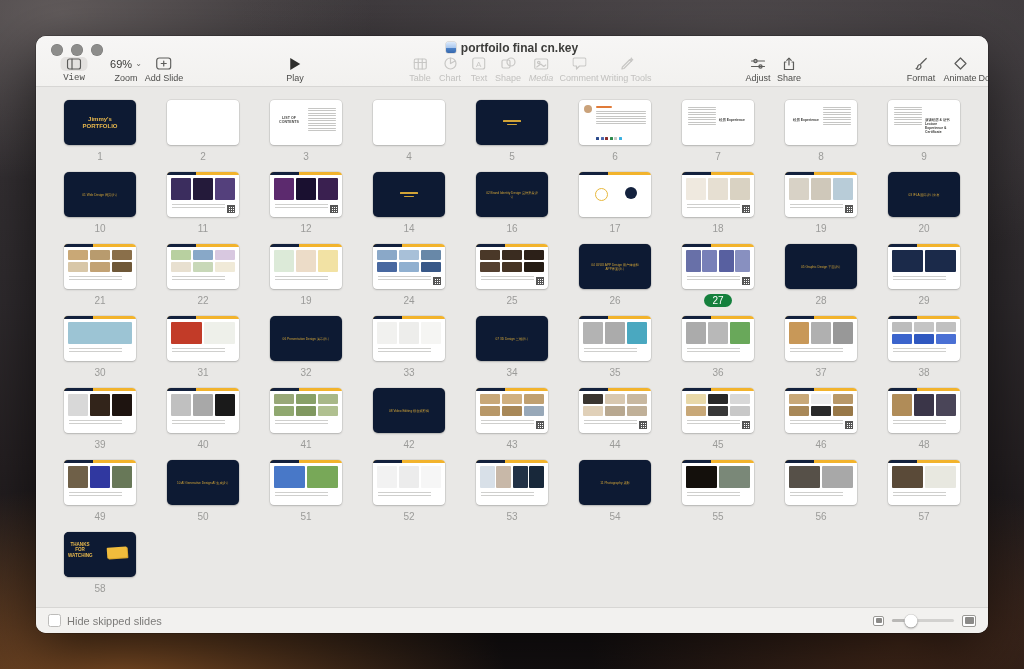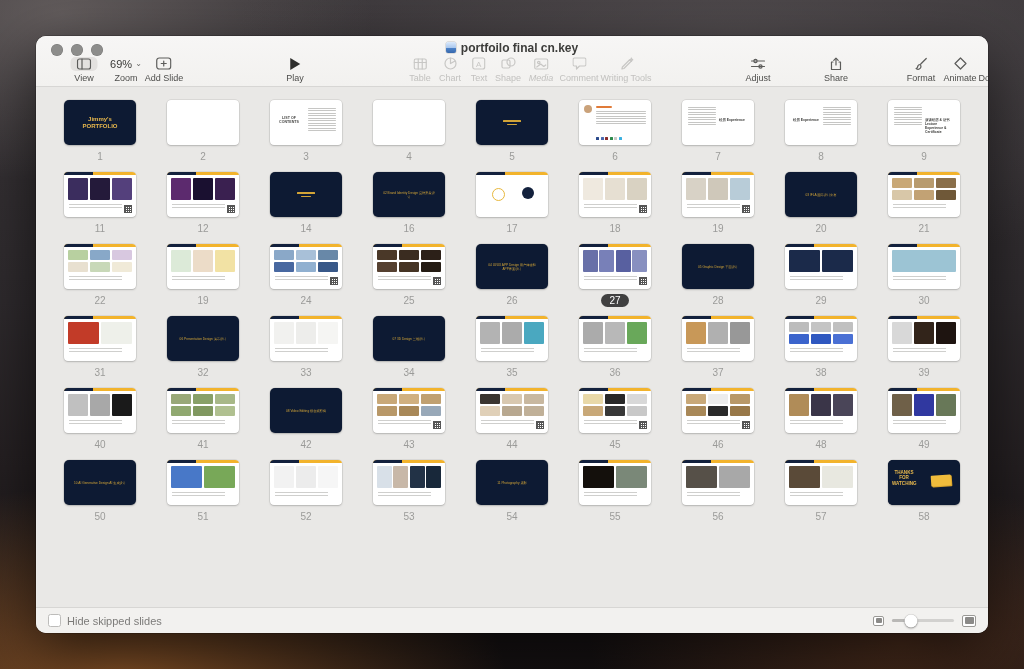--- a/index.html
+++ b/index.html
@@ -42,21 +42,21 @@
   .grid{
     position:absolute;top:51px;bottom:26px;left:0;right:0;
     display:grid;grid-template-columns:repeat(9,72px);grid-auto-rows:72px;
     column-gap:31px;justify-content:center;padding-top:13px;overflow:hidden;
   }
   .cell{width:72px;text-align:center;}
   .thumb{width:72px;height:45px;border-radius:4px;background:#fff;position:relative;overflow:hidden;
     box-shadow:0 0 0 .5px rgba(0,0,0,.12),0 1px 2px rgba(0,0,0,.18);}
   .thumb.darkbg{background:#0d1a33;border-radius:5px;}
   .num{display:inline-block;font-size:10px;color:#9b9b99;margin-top:5px;line-height:13px;}
-  .num.sel{background:#404040;color:#fff;border-radius:8px;padding:0 8px;}
+  .num.sel{background:#15803d;color:#fff;border-radius:8px;padding:0 8px;}
   
   .bigtitle{position:absolute;inset:0;display:flex;align-items:center;justify-content:center;
     font-size:6px;font-weight:bold;color:#e9b94d;text-align:center;line-height:7px;padding:0 8px;}
   .tinytitle{position:absolute;inset:0;display:flex;align-items:center;justify-content:center;
     font-size:3.2px;color:#d2a437;text-align:center;padding:0 10px;line-height:4px;}
   .ybar{position:absolute;left:50%;transform:translateX(-50%);background:#d2a437;border-radius:.5px;}
   .topbar{position:absolute;top:0;left:0;right:0;height:3px;background:#f2b32c;}
   .topbar::before{content:"";position:absolute;left:0;top:0;bottom:0;width:40%;background:#13213d;}
   .imgsgrid{position:absolute;left:4px;right:4px;top:6px;display:grid;gap:1.5px;}
   .imgsgrid .im{border-radius:1px;}
@@ -100,21 +100,21 @@
   <div class="chrome">
     <div class="lights">
       <span class="light"></span>
       <span class="light"></span>
       <span class="light"></span>
     </div>
     <div class="wtitle">
       <span class="doc"></span><span>portfoilo final cn.key</span>
     </div>
 
-    <div class="titem" style="left:48px;">
+    <div class="titem" style="left:38px;font-family:Liberation Mono, monospace;">
       <div class="ic">
           <span class="viewbg">
         <svg width="15" height="12" viewBox="0 0 15 12">
               <rect class="stroke" x="1" y="1" width="13" height="10" rx="2"></rect>
               <line class="stroke" x1="5.5" y1="1" x2="5.5" y2="11"></line>
             </svg>
       </span>
         </div>
       <div class="lb">View</div>
     </div>
@@ -222,21 +222,21 @@
           <svg width="15" height="12" viewBox="0 0 15 12">
             <line class="stroke" x1="1" y1="3" x2="14" y2="3"></line>
             <circle class="stroke" cx="5" cy="3" r="1.6" fill="#f7f6f5"></circle>
             <line class="stroke" x1="1" y1="8.5" x2="14" y2="8.5"></line>
             <circle class="stroke" cx="10" cy="8.5" r="1.6" fill="#f7f6f5"></circle>
           </svg>
         </div>
       <div class="lb">Adjust</div>
     </div>
 
-    <div class="titem" style="left:753px;margin-left:47px;">
+    <div class="titem" style="left:753px;">
       <div class="ic">
           <svg width="12" height="14" viewBox="0 0 12 14">
             <path class="stroke" d="M3 5 h-1.5 v7.5 h9 v-7.5 h-1.5"></path>
             <line class="stroke" x1="6" y1="1.5" x2="6" y2="8"></line>
             <path class="stroke" d="M3.8 3.4 L6 1.2 L8.2 3.4"></path>
           </svg>
         </div>
       <div class="lb">Share</div>
     </div>
 
@@ -342,20 +342,23 @@
             <i></i>
             <i></i>
             <i></i>
             <i></i>
             <i></i>
             <i></i>
             <i></i>
             <i></i>
           </div>
         </div><div class="num">9</div></div>
+      <div class="cell"><div class="thumb darkbg">
+          <div class="tinytitle">01 Web Design 网页设计</div>
+        </div><div class="num">10</div></div>
       <div class="cell"><div class="thumb">
           <div class="topbar"></div>
           <div class="imgsgrid" style="grid-template-columns: repeat(3, 1fr);">
             <div class="im" style="background: rgb(59, 45, 94); height: 22px;"></div>
             <div class="im" style="background: rgb(36, 26, 58); height: 22px;"></div>
             <div class="im" style="background: rgb(84, 64, 124); height: 22px;"></div>
           </div>
           <div class="cap" style="top: 32px;"></div>
           <div class="cap" style="top: 35px;"></div>
           <div class="qr"></div>

